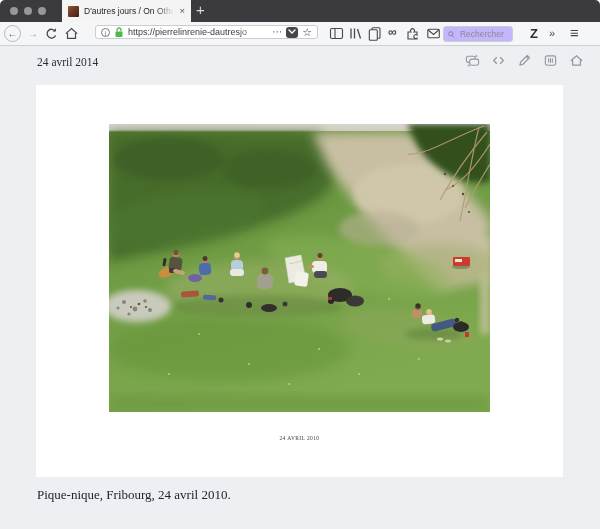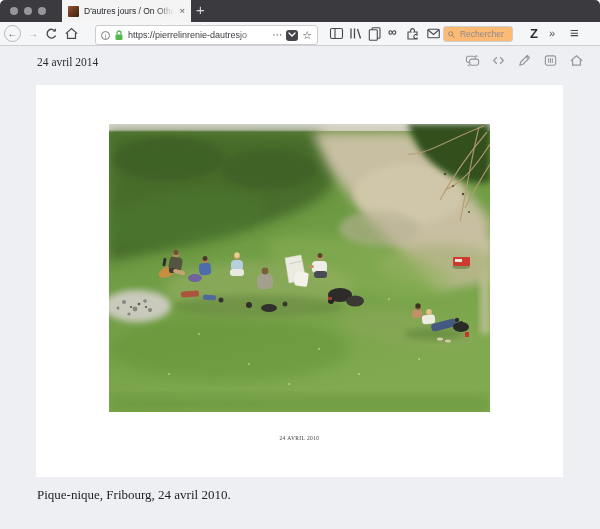--- a/index.html
+++ b/index.html
@@ -20,34 +20,34 @@
   .tab-close{font-size:9.5px;color:#55555c;line-height:1;cursor:default;}
   .newtab{position:absolute;left:196px;top:1px;color:#d8d8da;font-size:15px;font-weight:300;}
   
   .navbar{position:absolute;top:22px;left:0;right:0;height:24px;background:#f5f6f7;
           border-bottom:1px solid #cfcfd2;box-sizing:border-box;}
   .nbtn{position:absolute;display:flex;align-items:center;justify-content:center;color:#47474d;}
   .back{left:4px;top:3px;width:17px;height:17px;border:1px solid #b9b9bd;border-radius:50%;
         font-size:10px;box-sizing:border-box;}
   .fwd{left:26px;top:4px;width:14px;height:15px;font-size:10px;color:#9a9aa0;}
   .icon15{position:absolute;width:15px;height:15px;top:4px;}
-  .urlbar{position:absolute;left:95px;top:3px;width:223px;height:20px;background:#fff;
+  .urlbar{position:absolute;left:95px;top:3px;width:223px;height:14px;background:#fff;
           border:1px solid #cdcdd0;border-radius:3px;display:flex;align-items:center;
           gap:4px;padding:0 5px;box-sizing:border-box;}
   .info-i{width:9px;height:9px;border:1px solid #7c7c82;border-radius:50%;font-size:7px;
           line-height:9px;text-align:center;color:#7c7c82;box-sizing:border-box;flex:0 0 auto;}
   .url-text{flex:1;font-size:9px;color:#3c3c41;white-space:nowrap;overflow:hidden;
           -webkit-mask-image:linear-gradient(90deg,#000 78%,transparent);
           mask-image:linear-gradient(90deg,#000 78%,transparent);}
   .more{font-size:10px;color:#55555c;line-height:1;}
   .pocket{width:12px;height:11px;background:#45454b;border-radius:3px;display:flex;
           align-items:center;justify-content:center;flex:0 0 auto;}
   .star{font-size:11px;color:#47474d;line-height:1;}
   .inf{font-size:12px;font-weight:bold;color:#47474d;top:3px;width:15px;text-align:center;position:absolute;}
-  .searchbox{position:absolute;left:443px;top:4px;width:70px;height:16px;background:#fdba74;
+  .searchbox{position:absolute;left:443px;top:4px;width:70px;height:16px;background:#c4b5fd;
           border:1px solid #cdcdd0;border-radius:3px;display:flex;align-items:center;
           gap:3px;padding:0 4px;box-sizing:border-box;}
   .searchbox input{border:none;outline:none;background:transparent;width:100%;
           font-size:8.5px;font-family:"Liberation Sans",sans-serif;color:#333;}
   .searchbox input::placeholder{color:#8a8a90;}
   .zbtn{position:absolute;left:530px;top:4px;font-size:13px;font-weight:800;color:#2c2c30;}
   .ovf{position:absolute;left:549px;top:5px;font-size:11px;color:#47474d;}
   .menu{position:absolute;left:570px;top:2px;font-size:15px;color:#47474d;}
   
   .pagearea{position:absolute;top:46px;left:0;right:0;bottom:0;background:#edeff3;padding-left:32px;}

